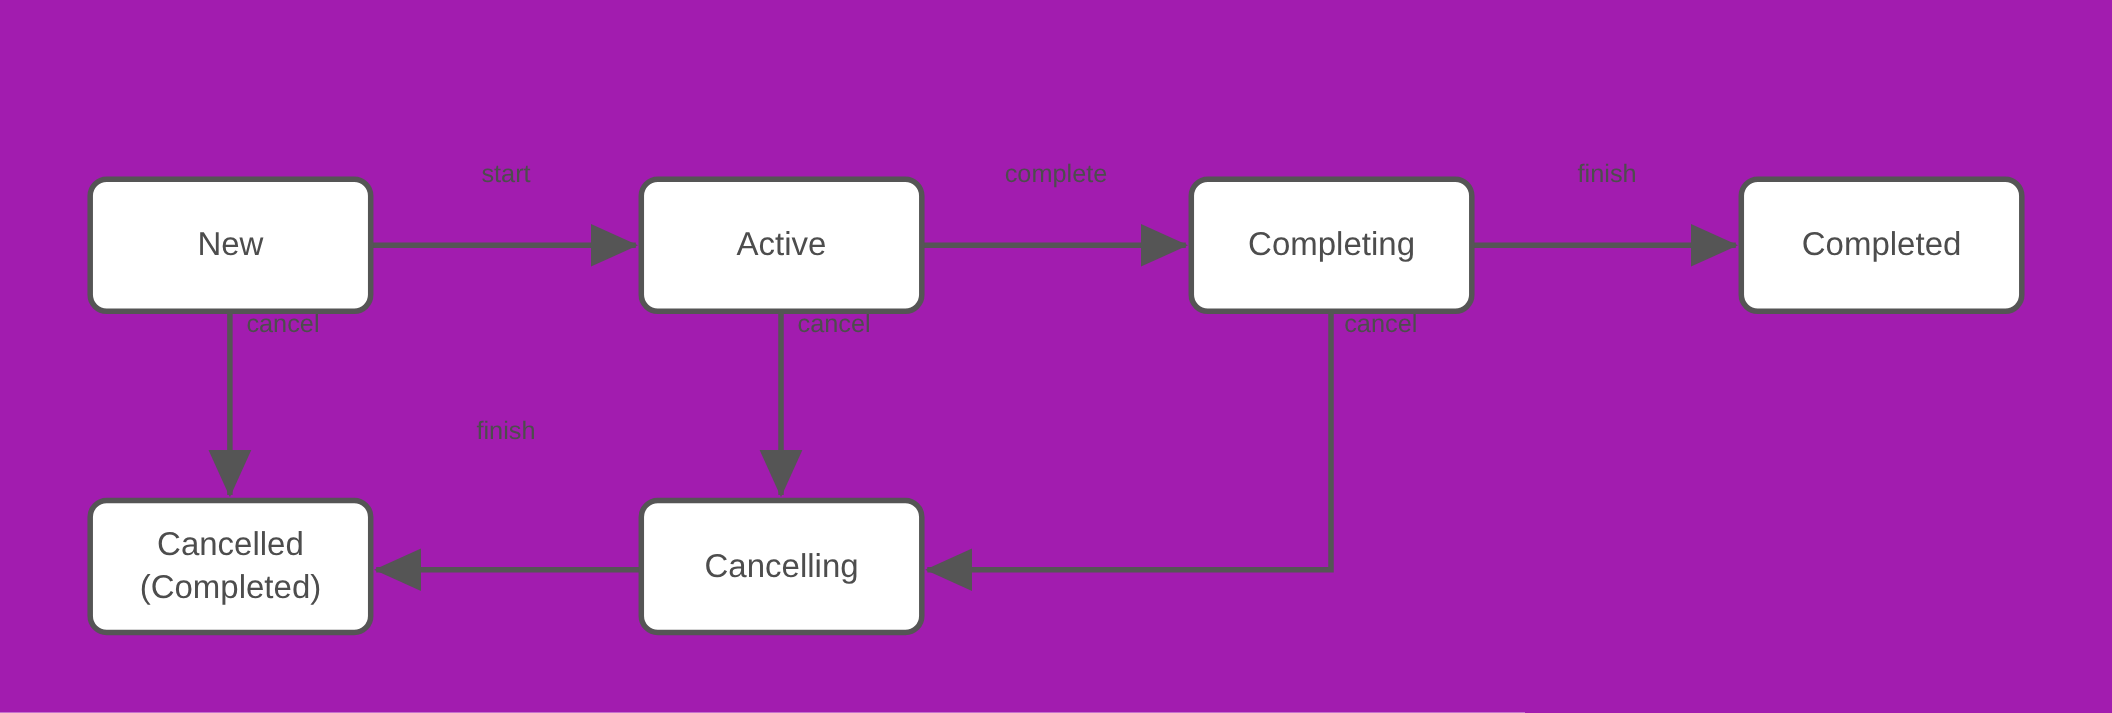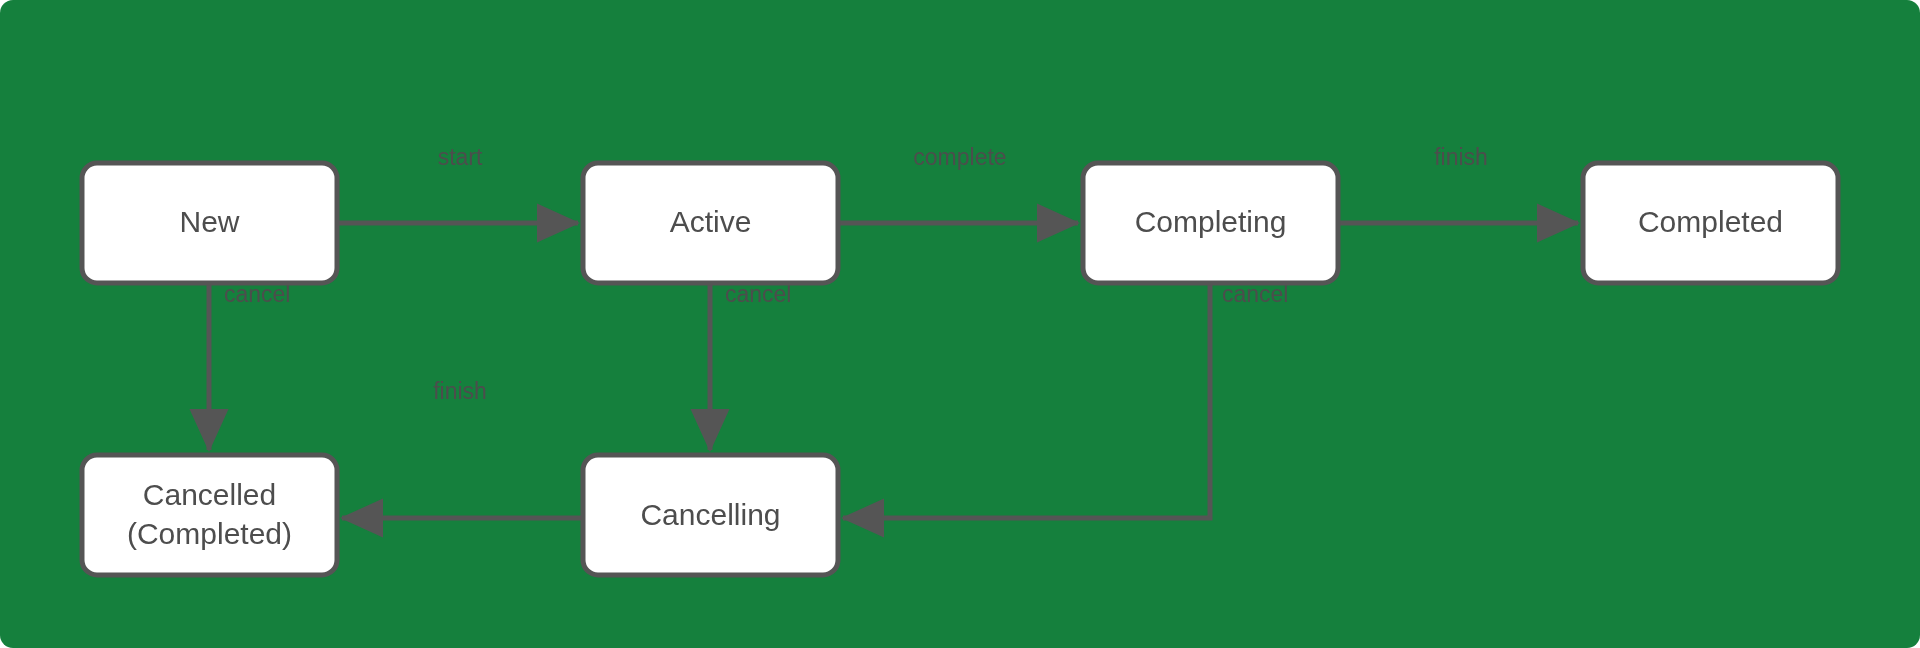--- a/index.html
+++ b/index.html
@@ -4,24 +4,23 @@
 <style>
   html, body {
     margin: 0;
     padding: 0;
     background: #ffffff;
   }
   #stage {
     position: relative;
     width: 1920px;
     height: 648px;
-    background: #15803d;
+    background: #a21caf;
     overflow: hidden;
     font-family: "Liberation Sans", sans-serif;
-    border-radius: 13px;
   }
   #diagram-svg {
     position: absolute;
     left: 0;
     top: 0;
     width: 1920px;
     height: 648px;
     display: block;
   }
   .node-rect {

